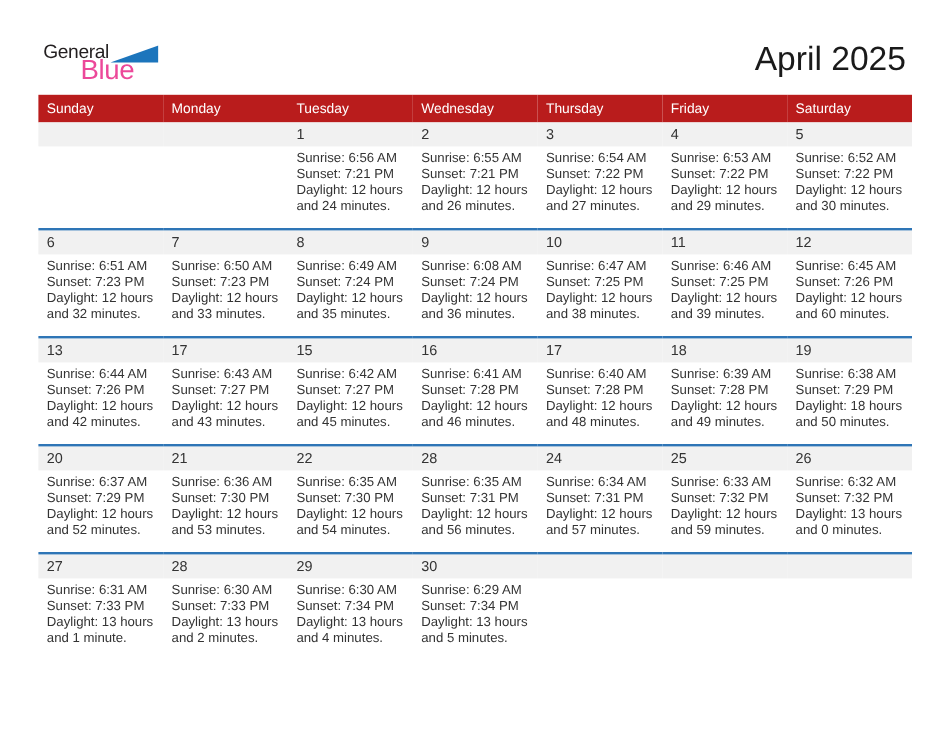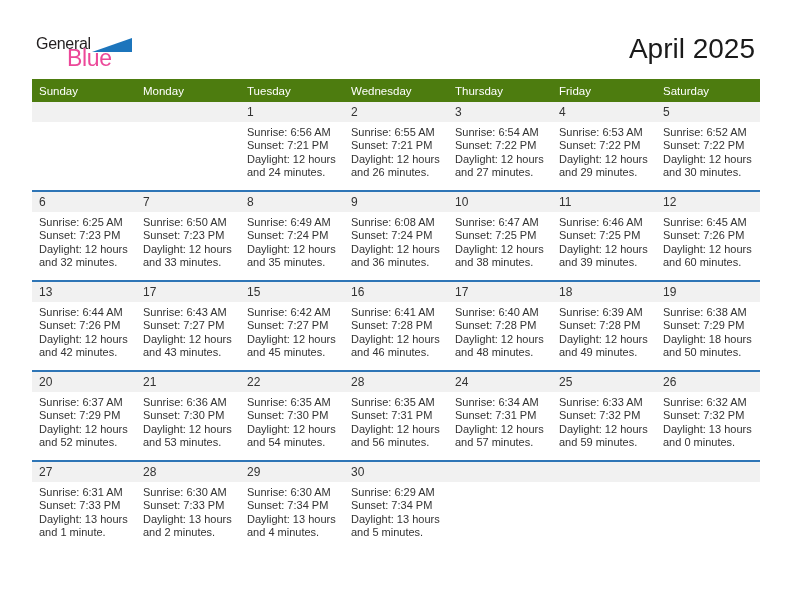--- a/index.html
+++ b/index.html
@@ -18,21 +18,21 @@
   .logo-line2 { font-size:23px; color:#ec4899; margin-top:-6px; padding-left:31px; letter-spacing:-0.3px; }
   .titles { text-align:right; }
   .page-title { font-size:28px; color:#1a1a1a; line-height:1.1; }
   .page-subtitle { font-size:15px; color:#1a1a1a; margin-top:7px; }
   
   table.cal {
     border-collapse:collapse; table-layout:fixed;
     width:728px; margin:9px 0 0 32px;
   }
   table.cal th {
-    background:#4d7c0f; color:#ffffff; font-weight:400; font-size:11.5px;
+    background:#b91c1c; color:#ffffff; font-weight:400; font-size:11.5px;
     text-align:left; padding:5px 0 5px 7px; height:13px;
   }
   table.cal td { vertical-align:top; padding:0; height:88px; }
   tbody tr + tr td { border-top:2px solid #2e75b6; }
   .day-band {
     background:#f1f1f1; height:17px; padding:3px 0 0 7px;
     font-size:12px; color:#333333;
   }
   .day-details {
     padding:4px 6px 0 7px; font-size:11px; line-height:13.4px; color:#333333;
@@ -116,21 +116,21 @@
               <div>Sunrise: 6:52 AM</div>
               <div>Sunset: 7:22 PM</div>
               <div>Daylight: 12 hours and 30 minutes.</div>
             </div>
           </td>
         </tr>
         <tr>
           <td>
             <div class="day-band"><span>6</span></div>
             <div class="day-details">
-              <div>Sunrise: 6:25 AM</div>
+              <div>Sunrise: 6:51 AM</div>
               <div>Sunset: 7:23 PM</div>
               <div>Daylight: 12 hours and 32 minutes.</div>
             </div>
           </td>
           <td>
             <div class="day-band"><span>7</span></div>
             <div class="day-details">
               <div>Sunrise: 6:50 AM</div>
               <div>Sunset: 7:23 PM</div>
               <div>Daylight: 12 hours and 33 minutes.</div>

